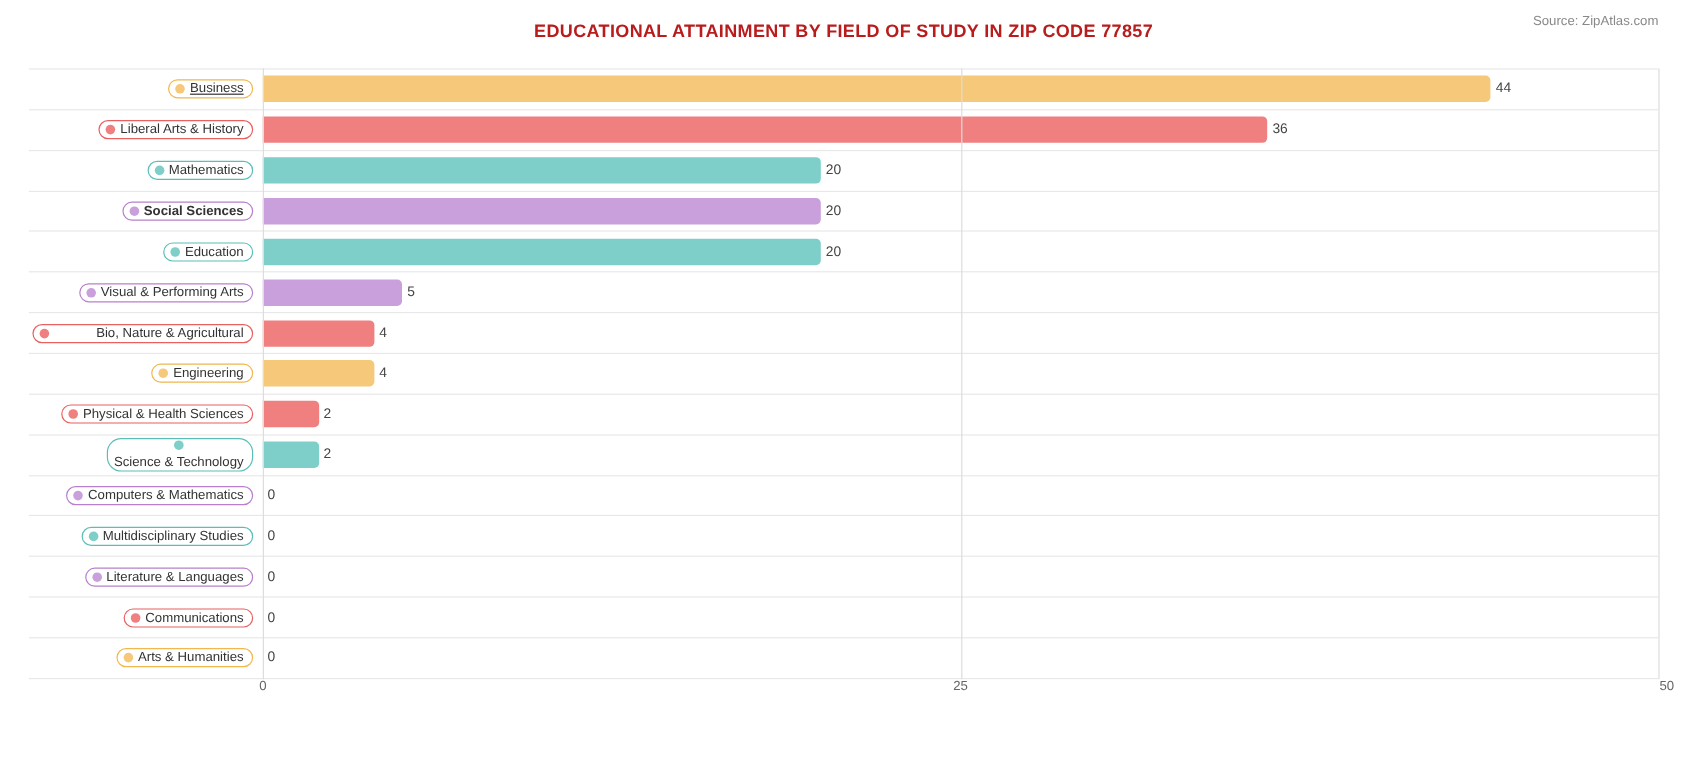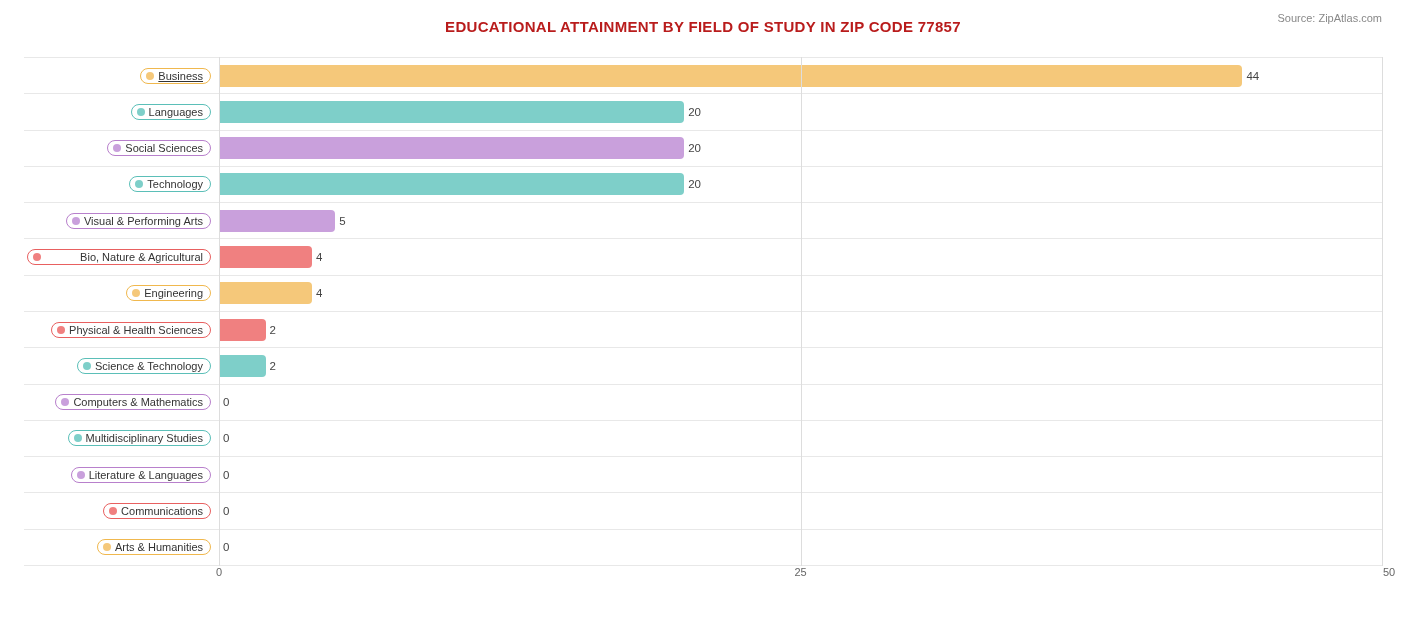--- a/index.html
+++ b/index.html
@@ -145,47 +145,59 @@
               <span>Business</span>
             </span>
           </div>
           <div class="bar-track">
             <div class="bar-fill" style="background-color: rgb(245, 200, 122); width: 88%;"></div>
             <span class="bar-value" style="left: calc(88% + 4px);">44</span>
           </div>
         </div>
         <div class="bar-row">
           <div class="bar-label">
+            <span class="bar-label-pill" style="border-color: rgb(232, 96, 96); background-color: transparent;">
+              <span class="label-dot" style="background-color: rgb(240, 128, 128);"></span>
+              <span>Liberal Arts &amp; History</span>
+            </span>
+          </div>
+          <div class="bar-track">
+            <div class="bar-fill" style="background-color: rgb(240, 128, 128); width: 72%;"></div>
+            <span class="bar-value" style="left: calc(72% + 4px);">36</span>
+          </div>
+        </div>
+        <div class="bar-row">
+          <div class="bar-label">
             <span class="bar-label-pill" style="border-color: rgb(91, 191, 184); background-color: transparent;">
               <span class="label-dot" style="background-color: rgb(126, 207, 201);"></span>
-              <span>Languages</span>
+              <span>Mathematics</span>
             </span>
           </div>
           <div class="bar-track">
             <div class="bar-fill" style="background-color: rgb(126, 207, 201); width: 40%;"></div>
             <span class="bar-value" style="left: calc(40% + 4px);">20</span>
           </div>
         </div>
         <div class="bar-row">
           <div class="bar-label">
-            <span class="bar-label-pill" style="border-color: rgb(184, 128, 204); background-color: transparent;">
+            <span class="bar-label-pill" style="border-color: rgb(184, 128, 204); background-color: transparent; font-weight: bold;">
               <span class="label-dot" style="background-color: rgb(201, 160, 220);"></span>
               <span>Social Sciences</span>
             </span>
           </div>
           <div class="bar-track">
             <div class="bar-fill" style="background-color: rgb(201, 160, 220); width: 40%;"></div>
             <span class="bar-value" style="left: calc(40% + 4px);">20</span>
           </div>
         </div>
         <div class="bar-row">
           <div class="bar-label">
             <span class="bar-label-pill" style="border-color: rgb(91, 191, 184); background-color: transparent;">
               <span class="label-dot" style="background-color: rgb(126, 207, 201);"></span>
-              <span>Technology</span>
+              <span>Education</span>
             </span>
           </div>
           <div class="bar-track">
             <div class="bar-fill" style="background-color: rgb(126, 207, 201); width: 40%;"></div>
             <span class="bar-value" style="left: calc(40% + 4px);">20</span>
           </div>
         </div>
         <div class="bar-row">
           <div class="bar-label">
             <span class="bar-label-pill" style="border-color: rgb(184, 128, 204); background-color: transparent;">
@@ -229,21 +241,21 @@
               <span>Physical &amp; Health Sciences</span>
             </span>
           </div>
           <div class="bar-track">
             <div class="bar-fill" style="background-color: rgb(240, 128, 128); width: 4%;"></div>
             <span class="bar-value" style="left: calc(4% + 4px);">2</span>
           </div>
         </div>
         <div class="bar-row">
           <div class="bar-label">
-            <span class="bar-label-pill" style="border-color: rgb(91, 191, 184); background-color: transparent;">
+            <span class="bar-label-pill" style="border-color: rgb(91, 191, 184); background-color: transparent; flex-direction: column;">
               <span class="label-dot" style="background-color: rgb(126, 207, 201);"></span>
               <span>Science &amp; Technology</span>
             </span>
           </div>
           <div class="bar-track">
             <div class="bar-fill" style="background-color: rgb(126, 207, 201); width: 4%;"></div>
             <span class="bar-value" style="left: calc(4% + 4px);">2</span>
           </div>
         </div>
         <div class="bar-row">

